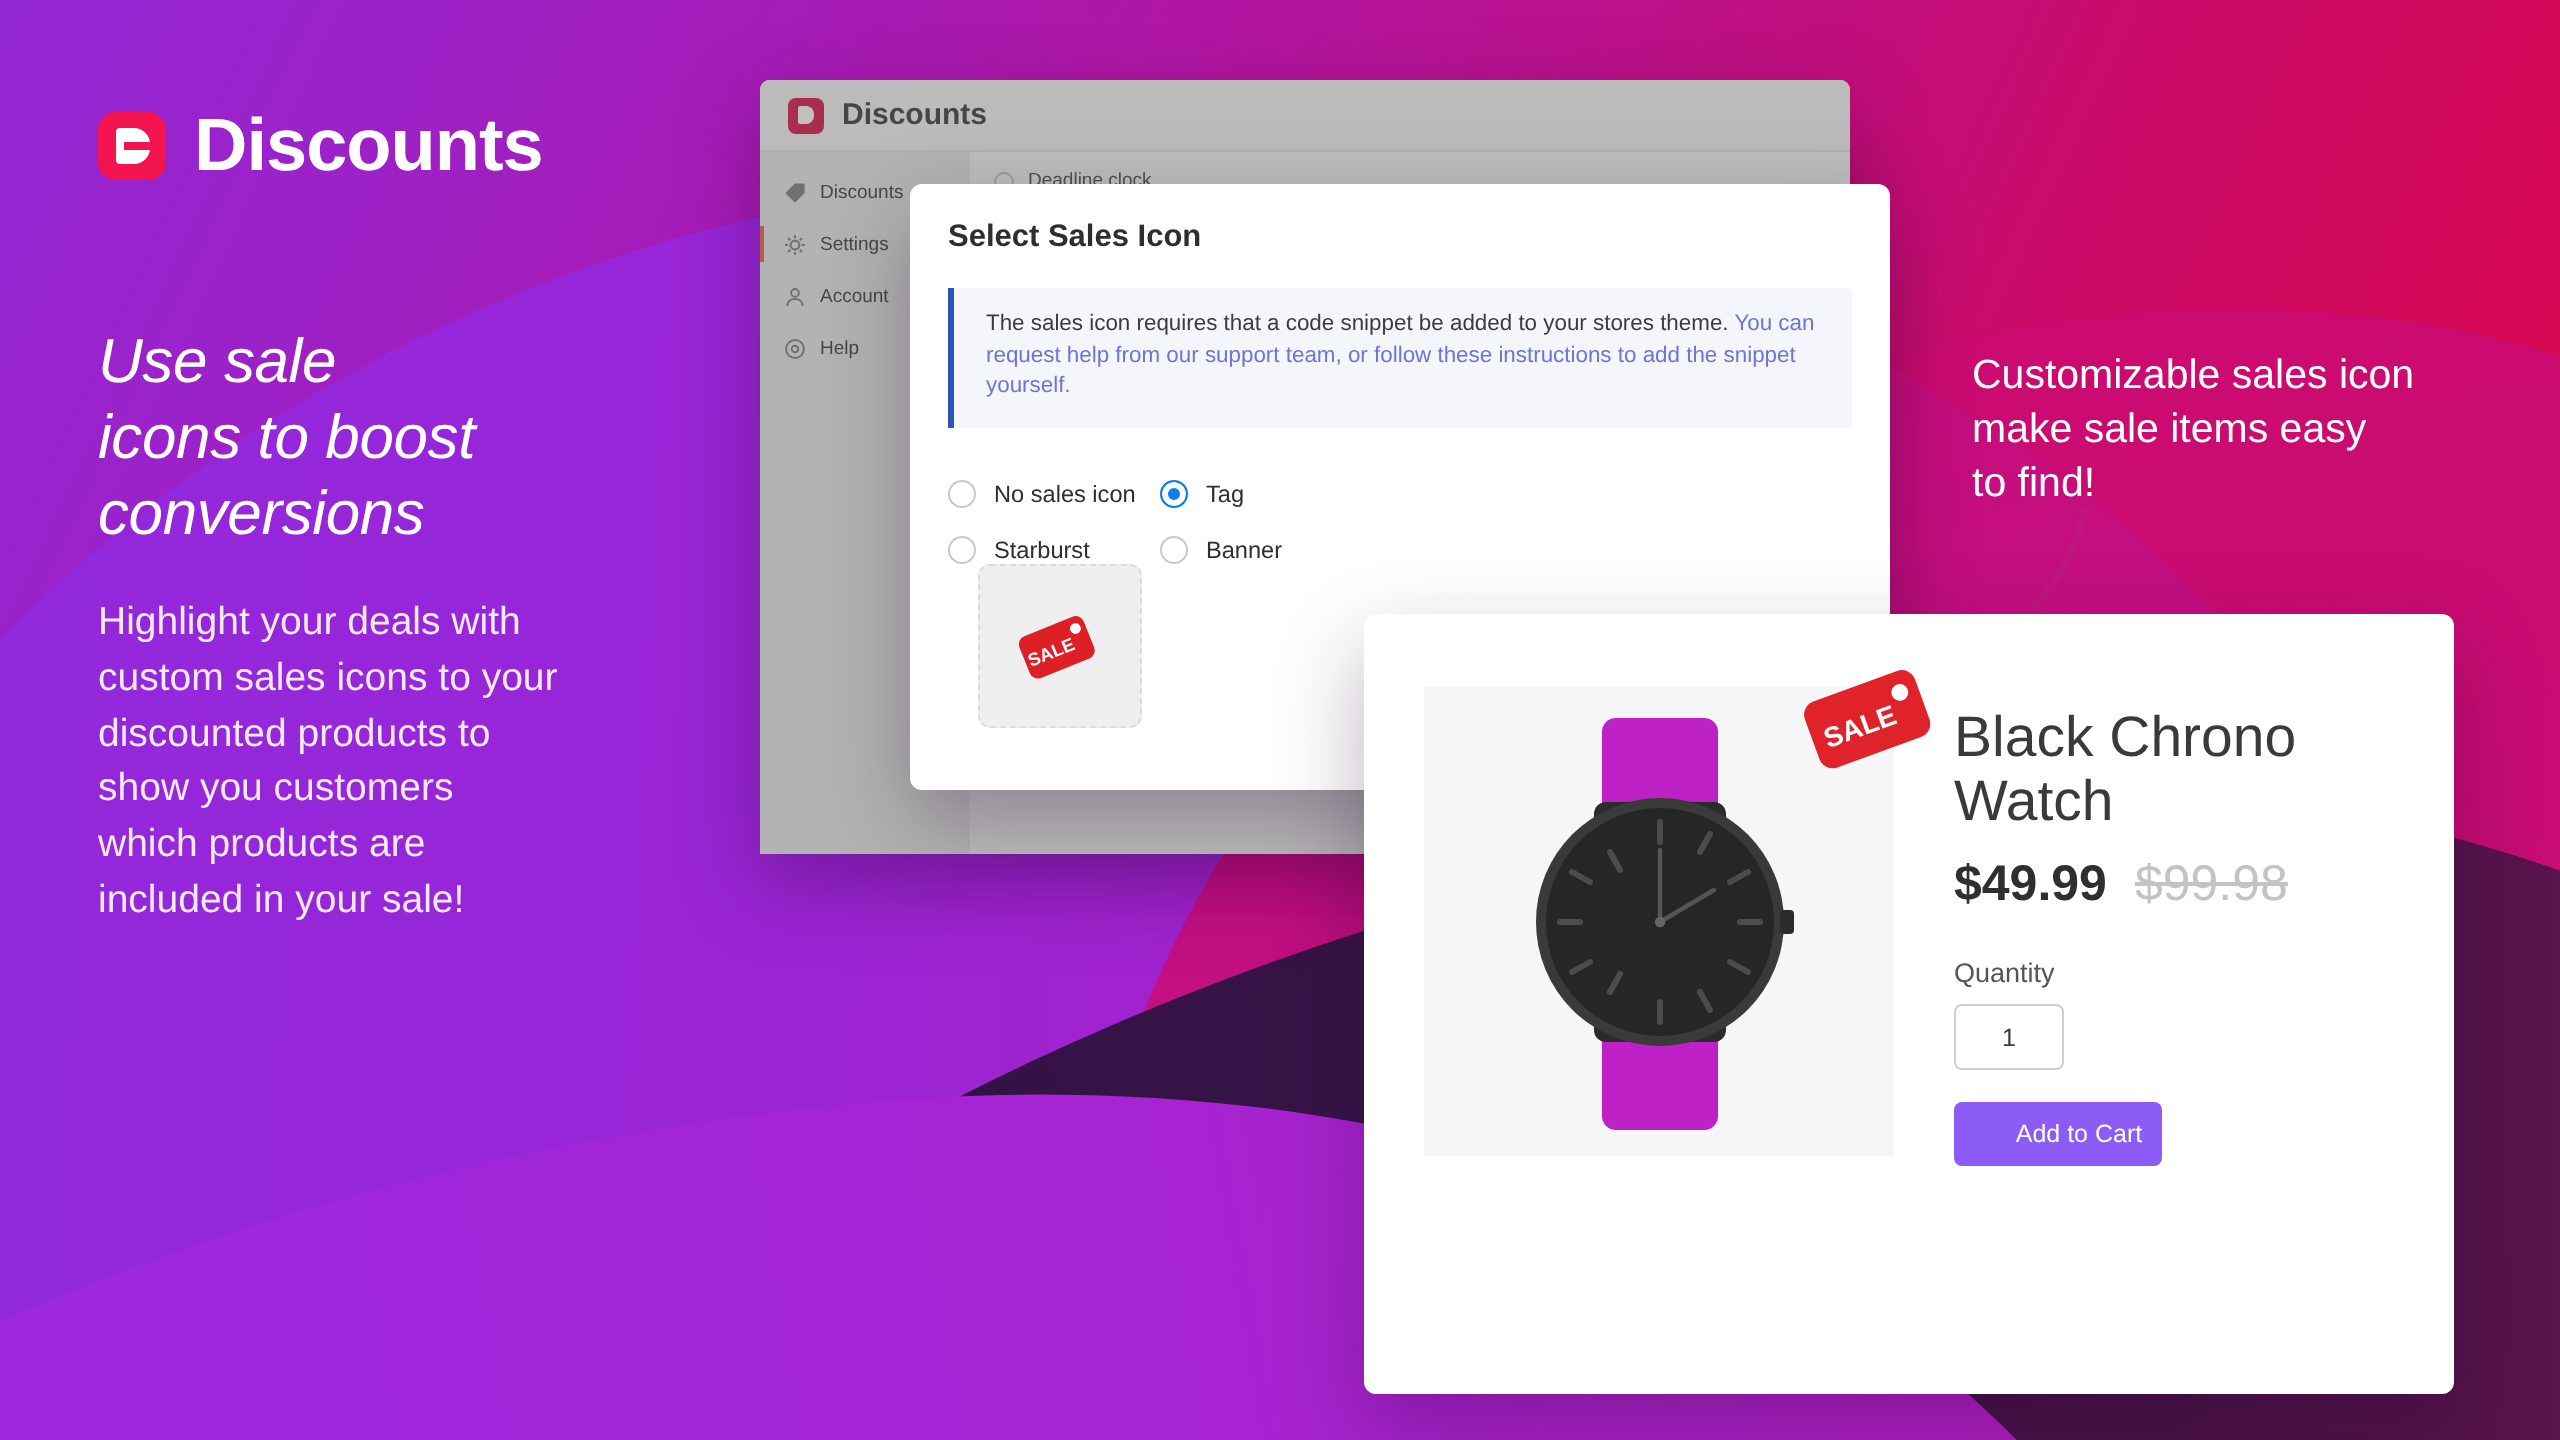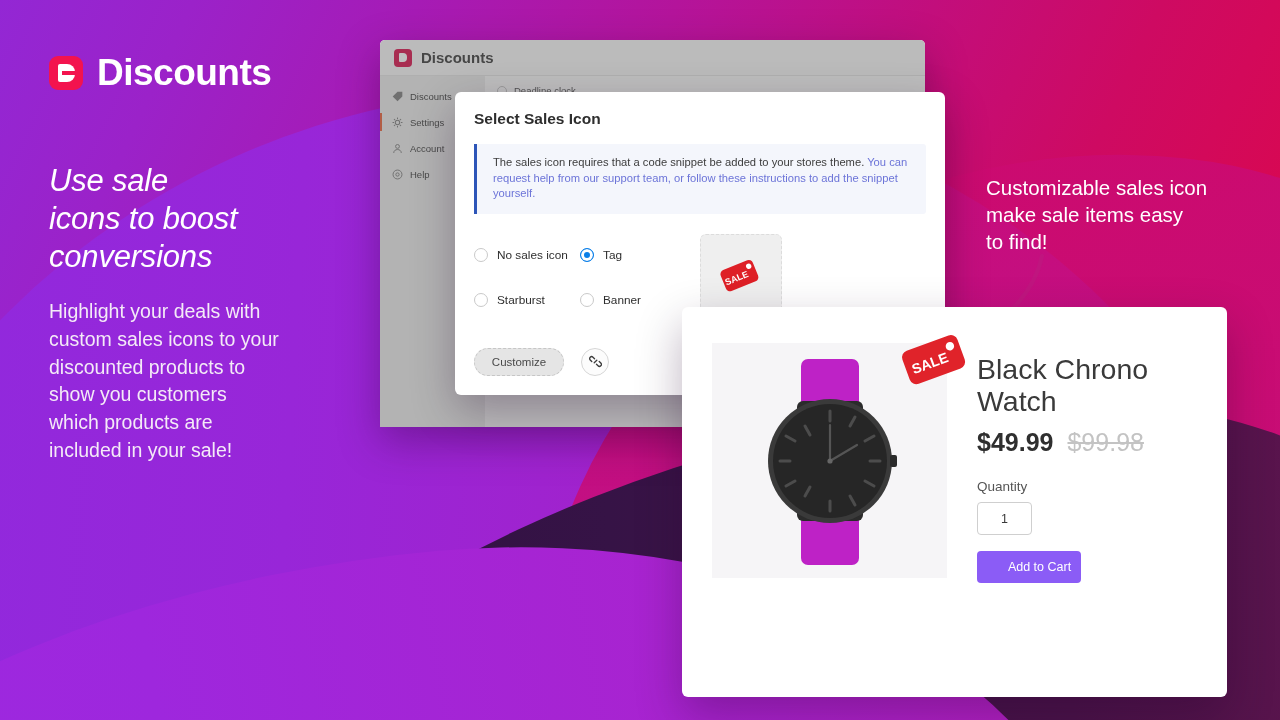--- a/index.html
+++ b/index.html
@@ -182,21 +182,21 @@
   .modal-title { font-size: 15.5px; font-weight: 700; color: #2E2E2E; }
   .info-box {
     margin-top: 16px;
     background: #F4F6FC; border-left: 3px solid #2D55B8;
     padding: 11px 14px 12px 16px;
     border-radius: 0 3px 3px 0;
   }
   .info-text { font-size: 11.2px; line-height: 15.6px; color: #3C3C3C; }
   .info-text .lnk { color: #6C74D8; }
 
-  .choices { margin-top: 20px; display: flex; }
+  .choices { margin-top: 20px; display: flex; flex-direction: column; }
   .choice-grid {
     display: grid;
     grid-template-columns: 106px 105px;
     grid-row-gap: 14px;
     padding-top: 6px;
   }
   .choice {
     display: flex; align-items: center; gap: 9px;
     font-size: 11.8px; color: #2E2E2E;
   }

